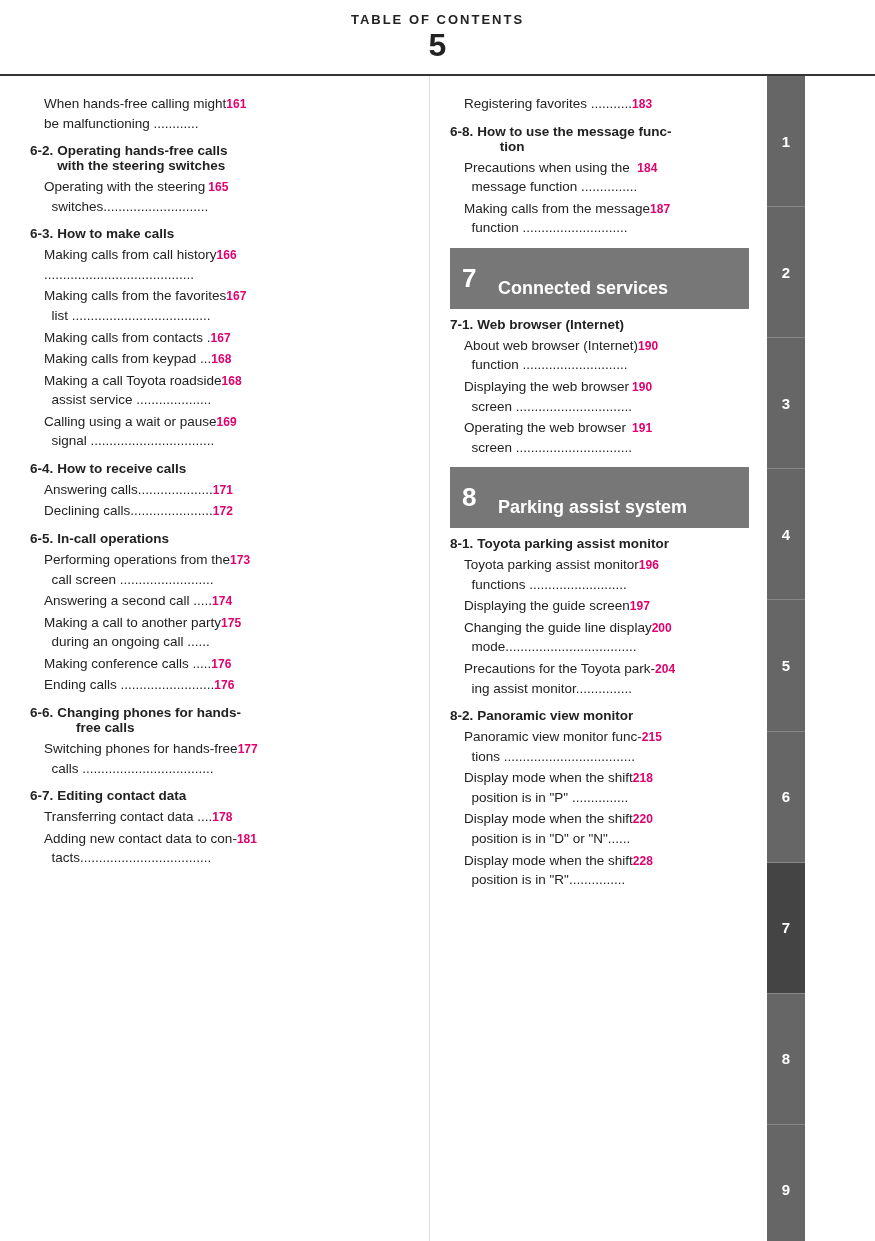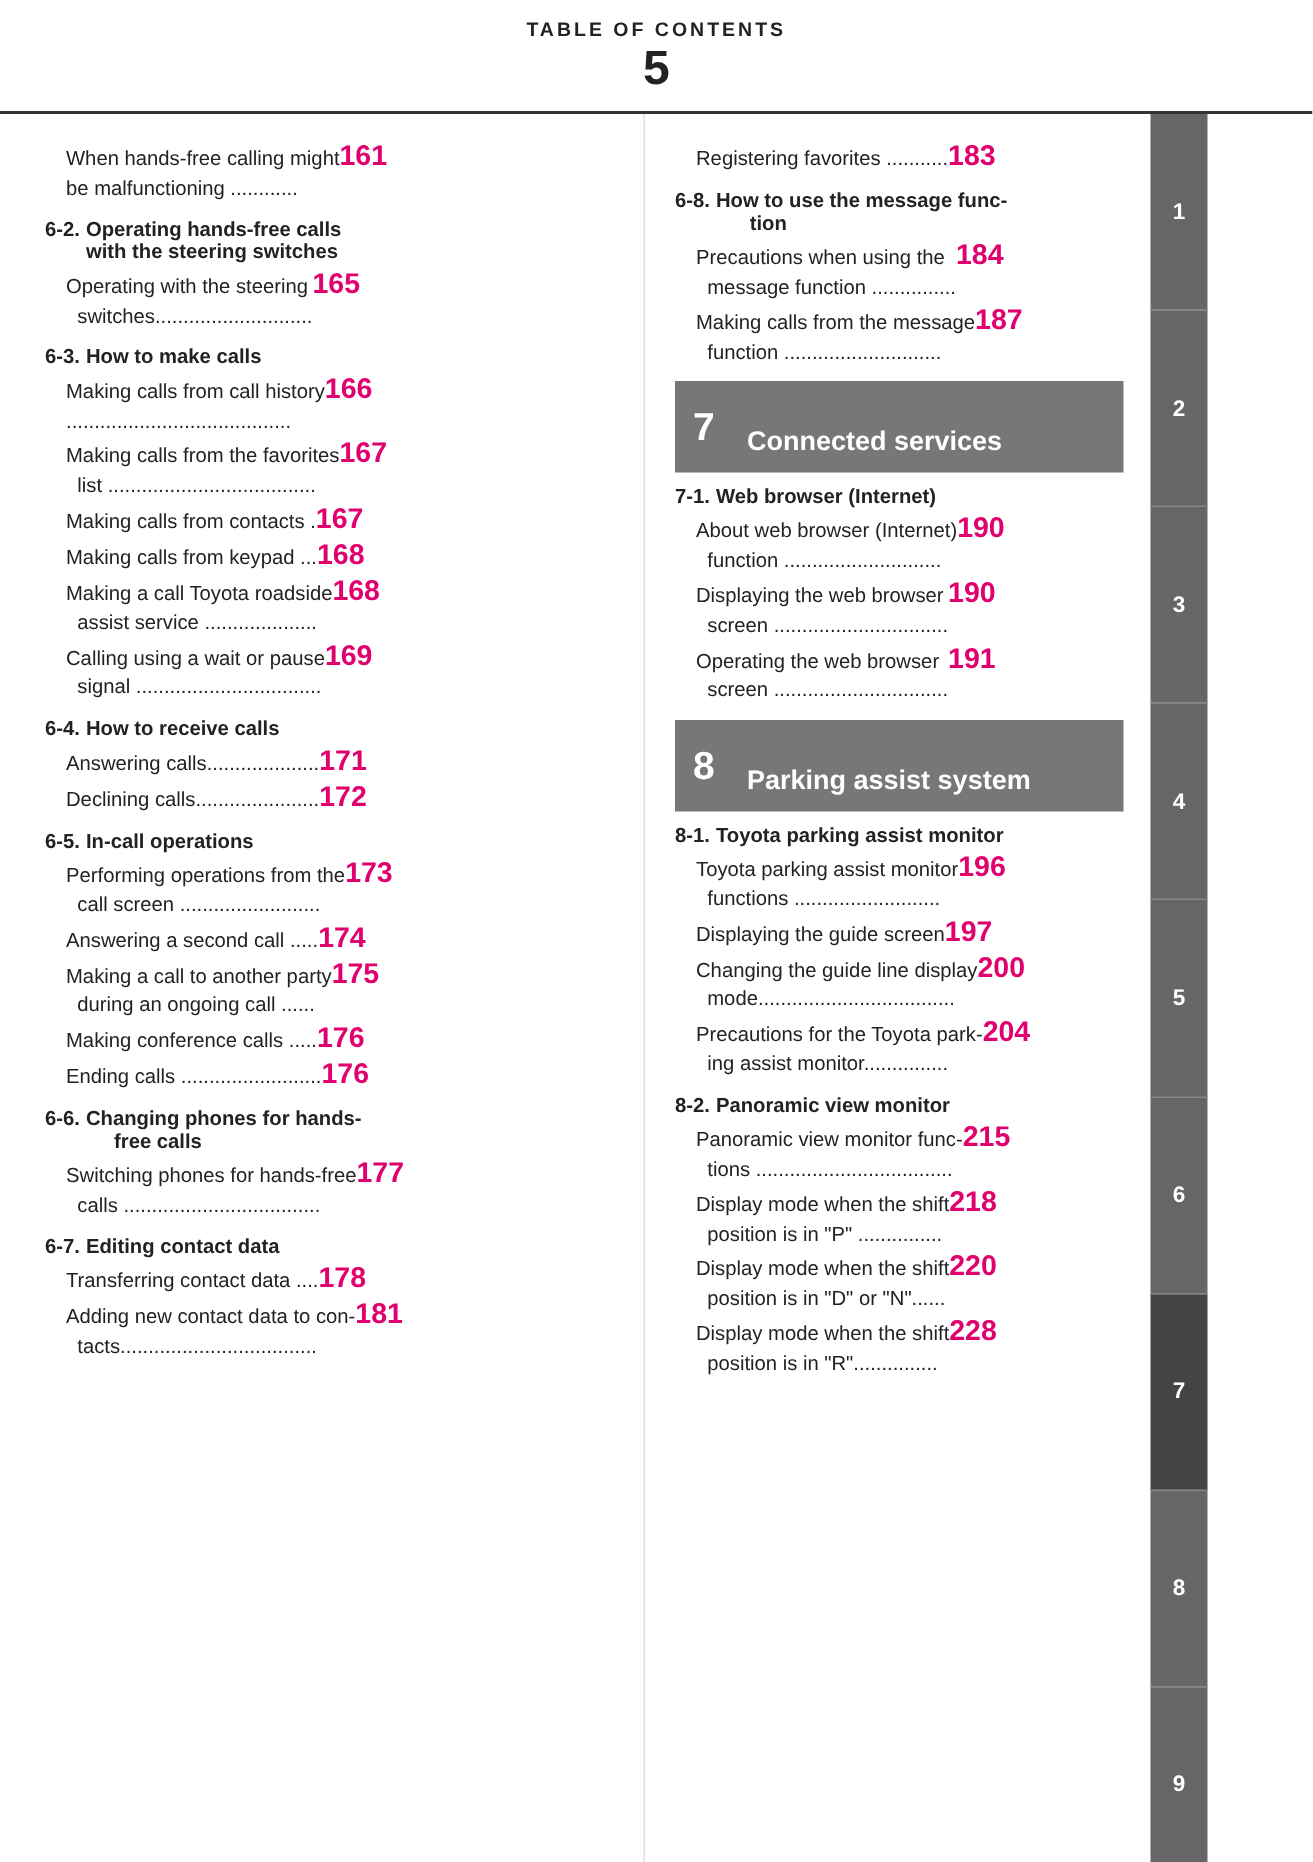--- a/index.html
+++ b/index.html
@@ -131,21 +131,21 @@
       margin-bottom: 1px;
     }
     .leader-text {
       font-size: 13.5px;
       color: #222;
       line-height: 1.45;
     }
     .leader-page {
       color: #e0006e;
       font-weight: bold;
-      font-size: 19px;
+      font-size: 12px;
       white-space: nowrap;
     }
 
     .indent1 { padding-left: 14px; }
 
     .mt4 { margin-top: 4px; }
     .mt10 { margin-top: 10px; }
     .mt2 { margin-top: 2px; }
   </style>
 </head>

